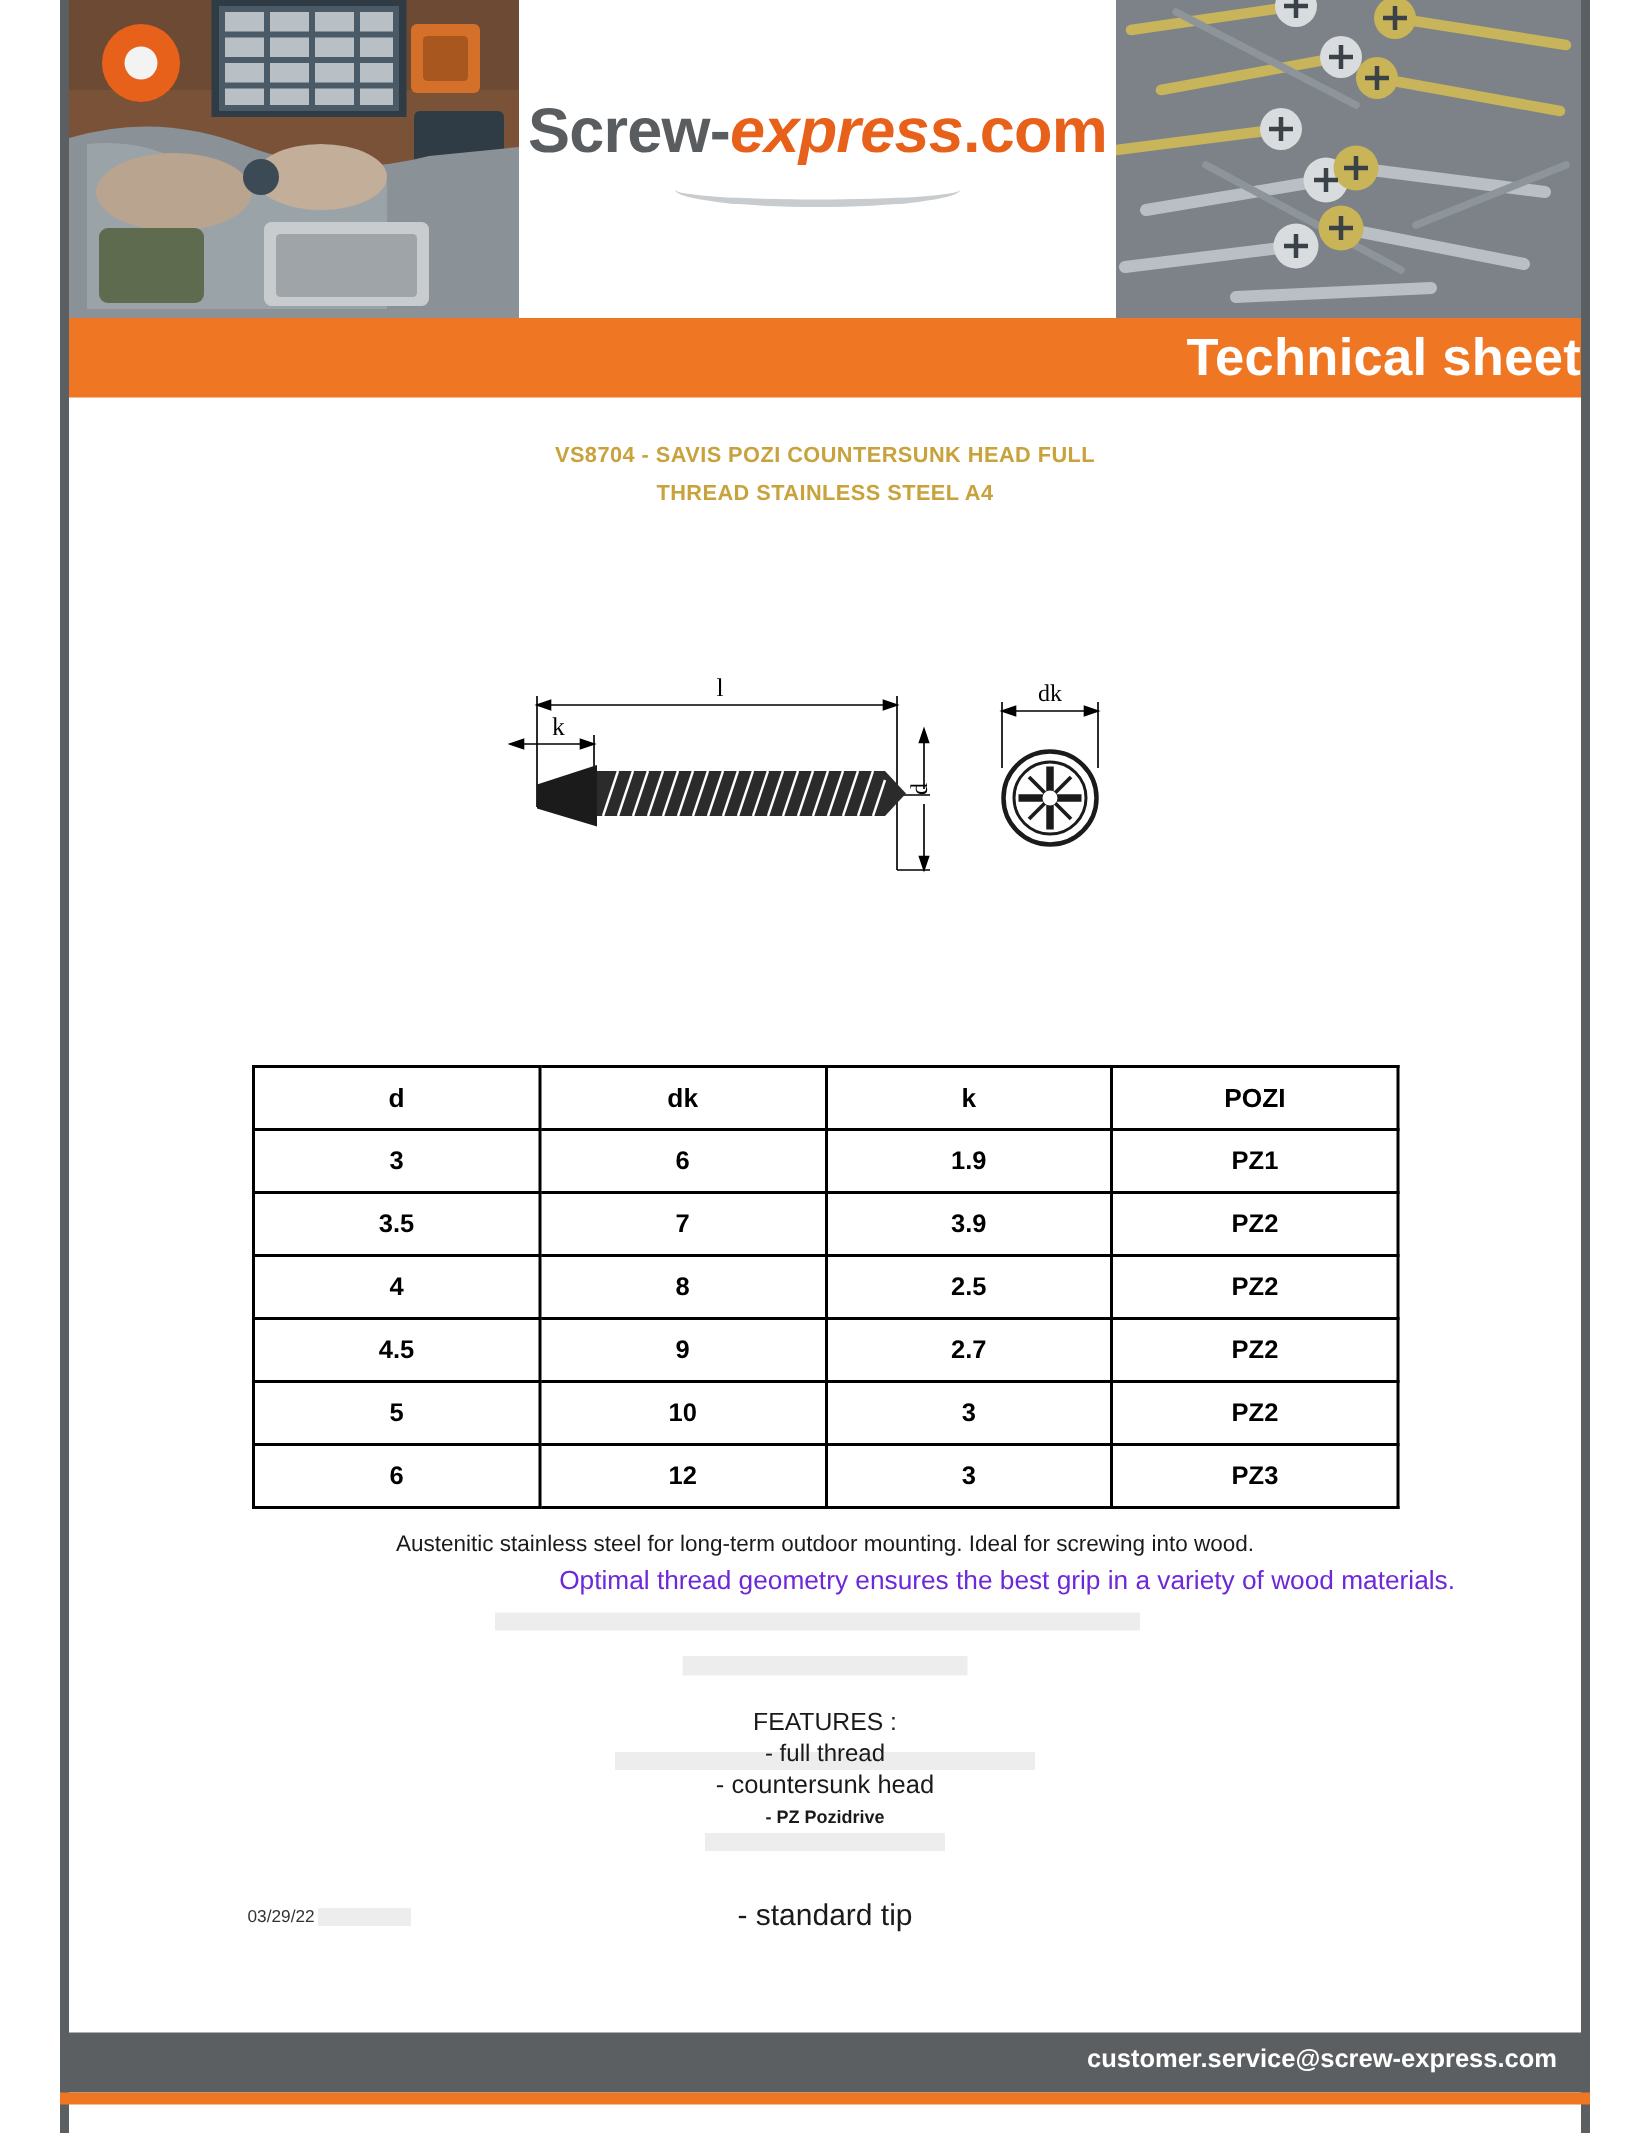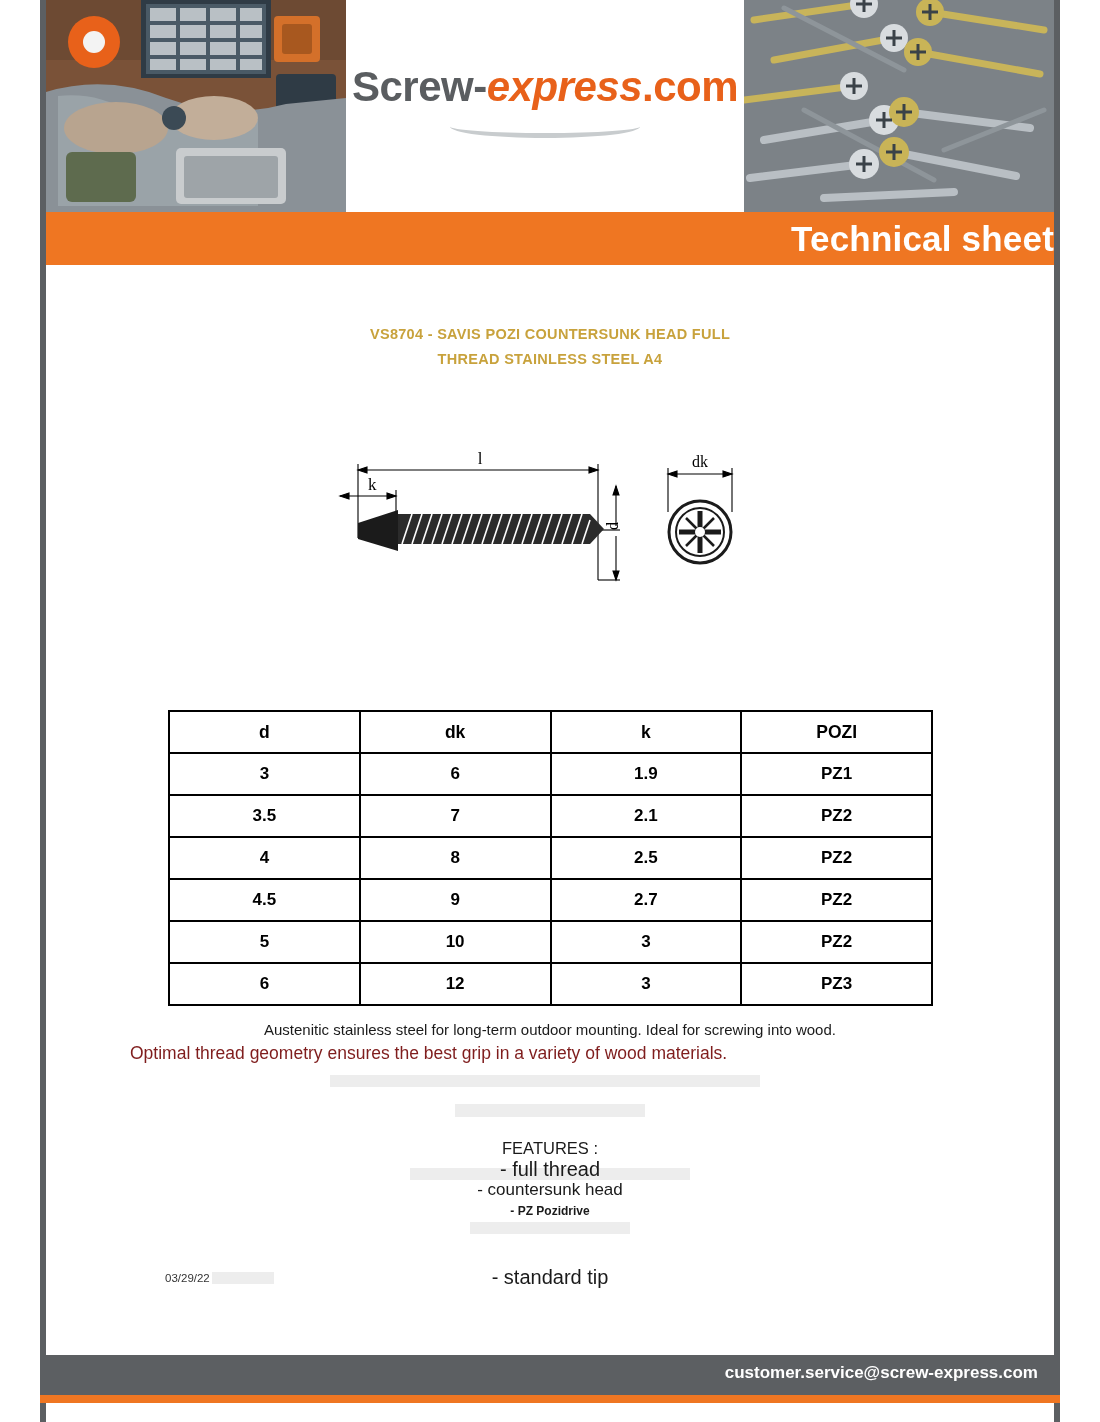--- a/index.html
+++ b/index.html
@@ -109,21 +109,20 @@
   .product-title {
     position: absolute;
     left: 240px; top: 292px;
     width: 620px;
     text-align: center;
     color: #c8a23c;
     font-size: 14.5px;
     font-weight: bold;
     line-height: 25px;
     letter-spacing: 0.3px;
-    margin-top: 30px;
   }
 
   
   .drawing {
     position: absolute;
     left: 320px; top: 440px;
     width: 470px; height: 165px;
   }
 
   
@@ -151,35 +150,35 @@
     left: 150px; top: 1021px;
     width: 800px;
     text-align: center;
     font-size: 15px;
     color: #1a1a1a;
   }
   .desc2 {
     position: absolute;
     left: 130px; top: 1043px;
     width: 840px;
-    text-align: left;
+    text-align: right;
     font-size: 17.5px;
-    color: #7f1d1d;
+    color: #6d28d9;
   }
 
   
   .features {
     position: absolute;
     left: 350px; top: 1105px;
     width: 400px;
     text-align: center;
     color: #1a1a1a;
   }
   .feat-title { font-size: 16.5px; line-height: 22px; margin-top: 32px; }
-  .feat-1 { font-size: 20px; line-height: 21px; }
+  .feat-1 { font-size: 16px; line-height: 21px; }
   .feat-2 { font-size: 17px; line-height: 20px; }
   .feat-3 { font-size: 15.5px; line-height: 21px; }
   .feat-4 { font-size: 12px; font-weight: bold; line-height: 23px; }
   .feat-5 { font-size: 20px; line-height: 20px; margin-top: 44px; }
 
   
   .smudge {
     position: absolute;
     background: #ededed;
   }
@@ -428,21 +427,21 @@
     <tbody>
       <tr>
         <td>3</td>
         <td>6</td>
         <td>1.9</td>
         <td>PZ1</td>
       </tr>
       <tr>
         <td>3.5</td>
         <td>7</td>
-        <td>2.1</td>
+        <td>3.9</td>
         <td>PZ2</td>
       </tr>
       <tr>
         <td>4</td>
         <td>8</td>
         <td>2.5</td>
         <td>PZ2</td>
       </tr>
       <tr>
         <td>4.5</td>

